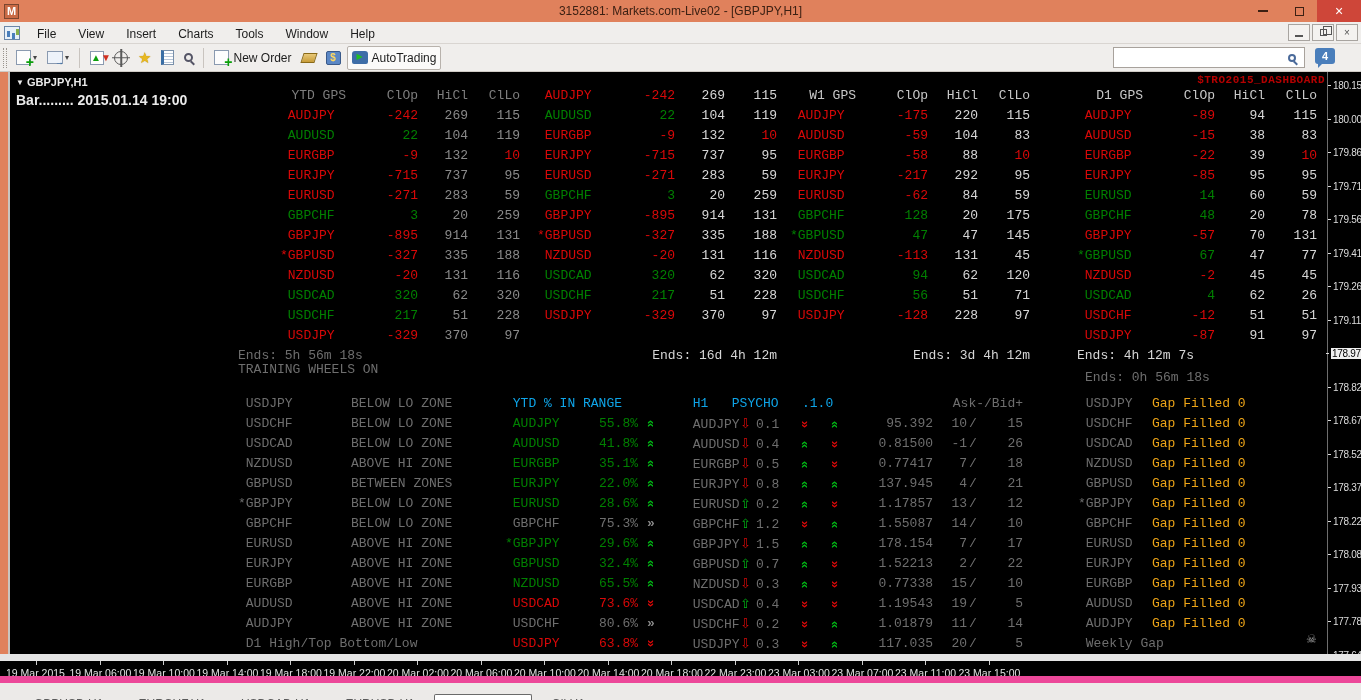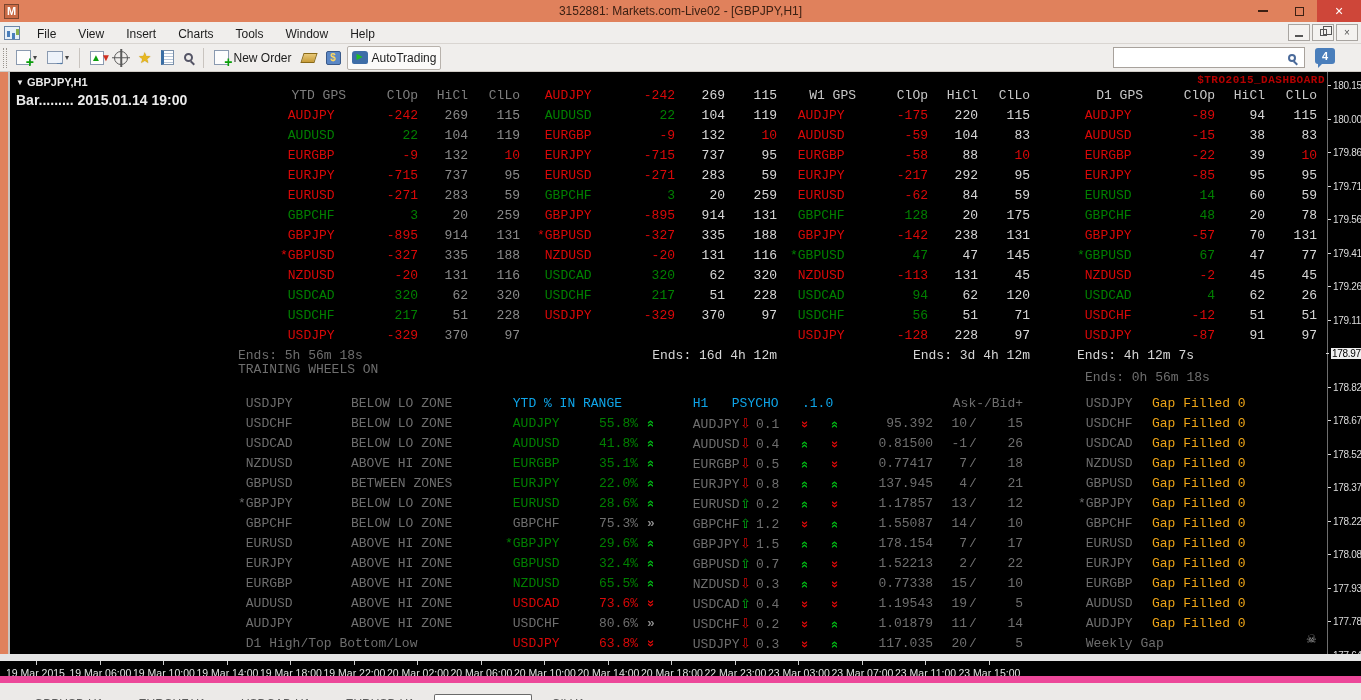--- a/index.html
+++ b/index.html
@@ -242,21 +242,20 @@
         </div>
         <div class="endsline t-wht" style="top: 276px; left: 527px; width: 240px; text-align: right;">Ends: 16d 4h 12m</div>
         <div class="blk" style="left: 780px;">
           <div class="brow hdr"><span class="cp hcell">W1 GPS</span><span class="cn hcell">ClOp</span><span class="cn hcell">HiCl</span><span class="cn hcell">ClLo</span></div>
           <div class="brow"><span class="cp t-red"> AUDJPY</span><span class="cn t-red">-175</span><span class="cn v">220</span><span class="cn v">115</span></div>
           <div class="brow"><span class="cp t-red"> AUDUSD</span><span class="cn t-red">-59</span><span class="cn v">104</span><span class="cn v">83</span></div>
           <div class="brow"><span class="cp t-red"> EURGBP</span><span class="cn t-red">-58</span><span class="cn v">88</span><span class="cn t-red">10</span></div>
           <div class="brow"><span class="cp t-red"> EURJPY</span><span class="cn t-red">-217</span><span class="cn v">292</span><span class="cn v">95</span></div>
           <div class="brow"><span class="cp t-red"> EURUSD</span><span class="cn t-red">-62</span><span class="cn v">84</span><span class="cn v">59</span></div>
           <div class="brow"><span class="cp t-grn"> GBPCHF</span><span class="cn t-grn">128</span><span class="cn v">20</span><span class="cn v">175</span></div>
-          <div class="brow"><span class="cp t-red"> GBPJPY</span><span class="cn t-red">-142</span><span class="cn v">238</span><span class="cn v">131</span></div>
           <div class="brow"><span class="cp t-grn">*GBPUSD</span><span class="cn t-grn">47</span><span class="cn v">47</span><span class="cn v">145</span></div>
           <div class="brow"><span class="cp t-red"> NZDUSD</span><span class="cn t-red">-113</span><span class="cn v">131</span><span class="cn v">45</span></div>
           <div class="brow"><span class="cp t-grn"> USDCAD</span><span class="cn t-grn">94</span><span class="cn v">62</span><span class="cn v">120</span></div>
           <div class="brow"><span class="cp t-grn"> USDCHF</span><span class="cn t-grn">56</span><span class="cn v">51</span><span class="cn v">71</span></div>
           <div class="brow"><span class="cp t-red"> USDJPY</span><span class="cn t-red">-128</span><span class="cn v">228</span><span class="cn v">97</span></div>
         </div>
         <div class="endsline t-wht" style="top: 276px; left: 780px; width: 240px; text-align: right;">Ends: 3d 4h 12m</div>
         <div class="blk" style="left: 1067px;">
           <div class="brow hdr"><span class="cp hcell">D1 GPS</span><span class="cn hcell">ClOp</span><span class="cn hcell">HiCl</span><span class="cn hcell">ClLo</span></div>
           <div class="brow"><span class="cp t-red"> AUDJPY</span><span class="cn t-red">-89</span><span class="cn v">94</span><span class="cn v">115</span></div>

